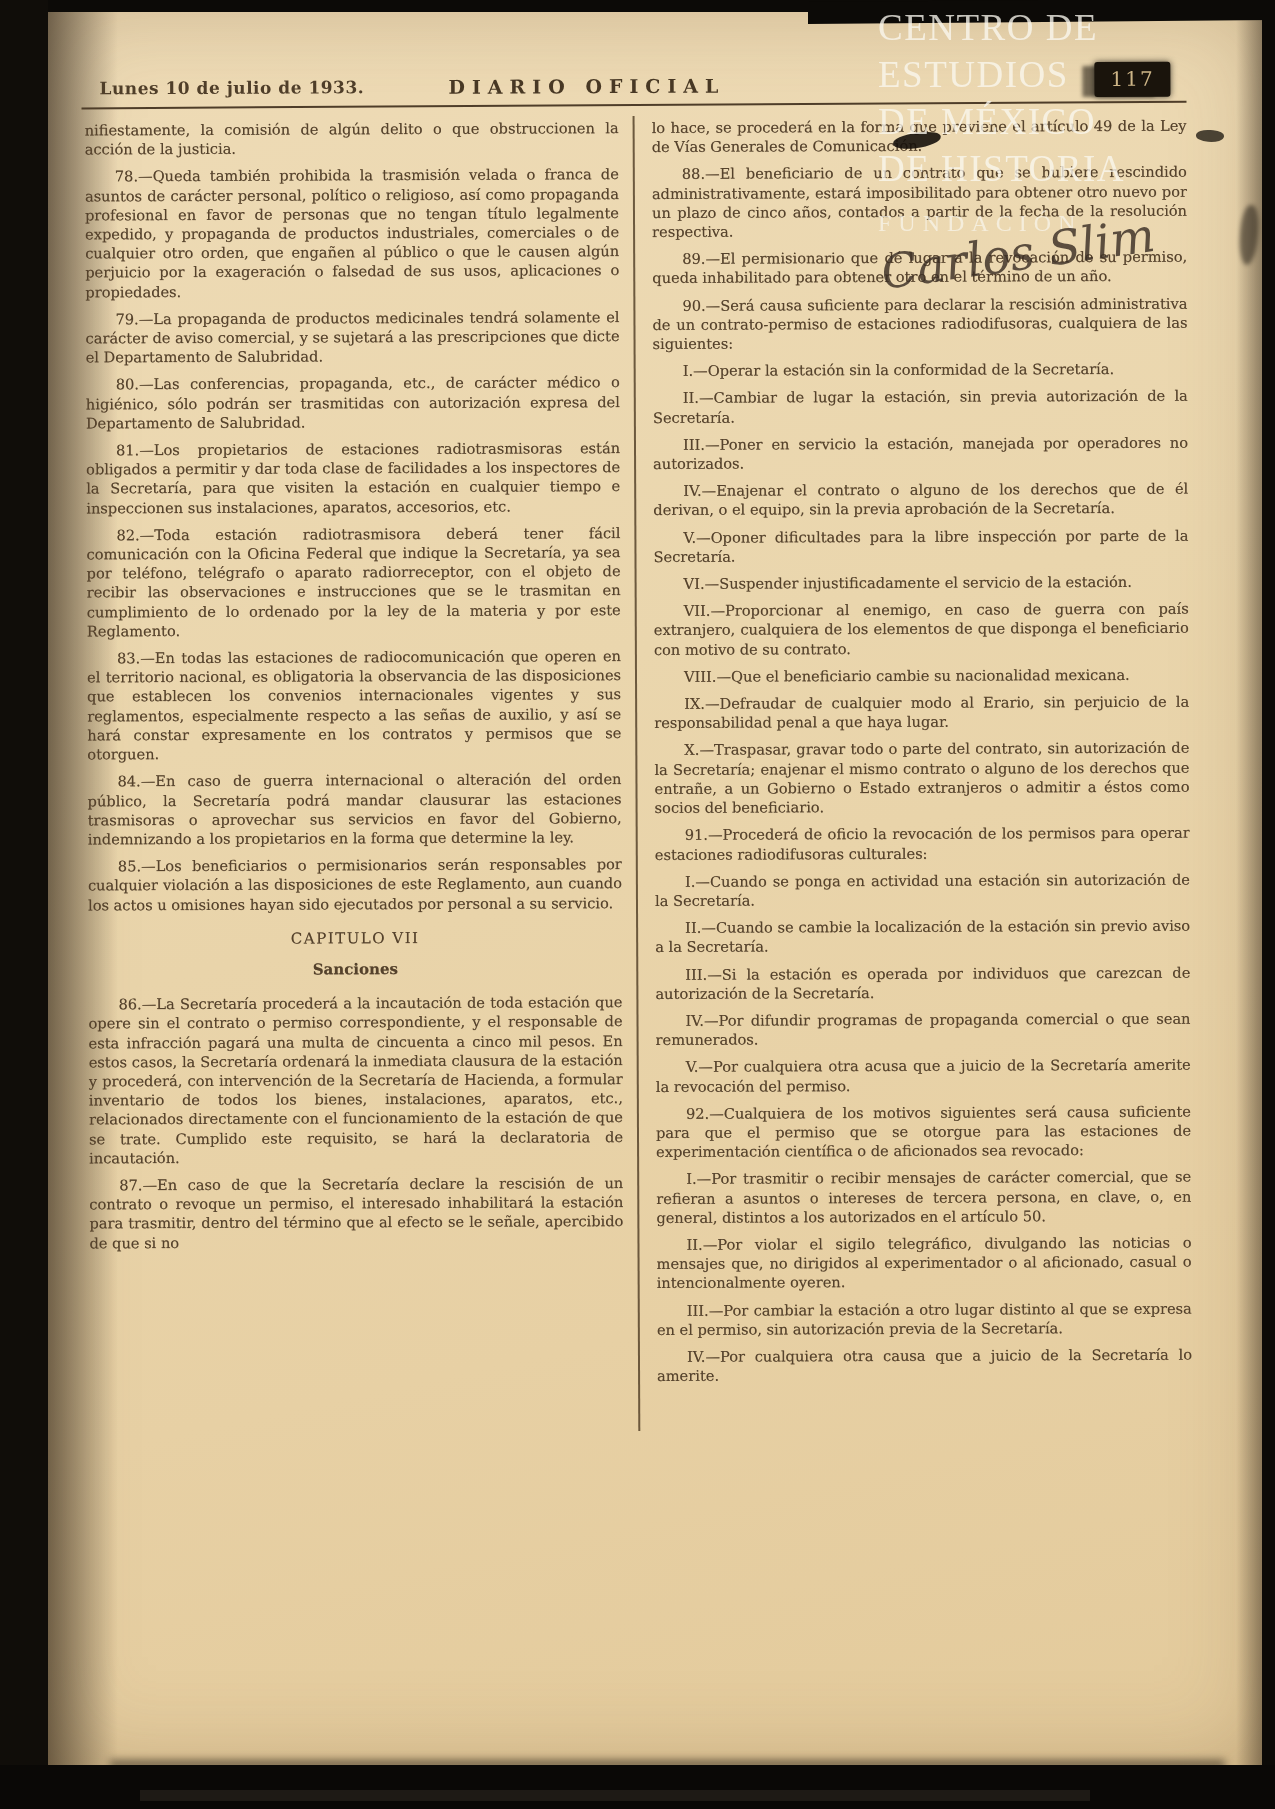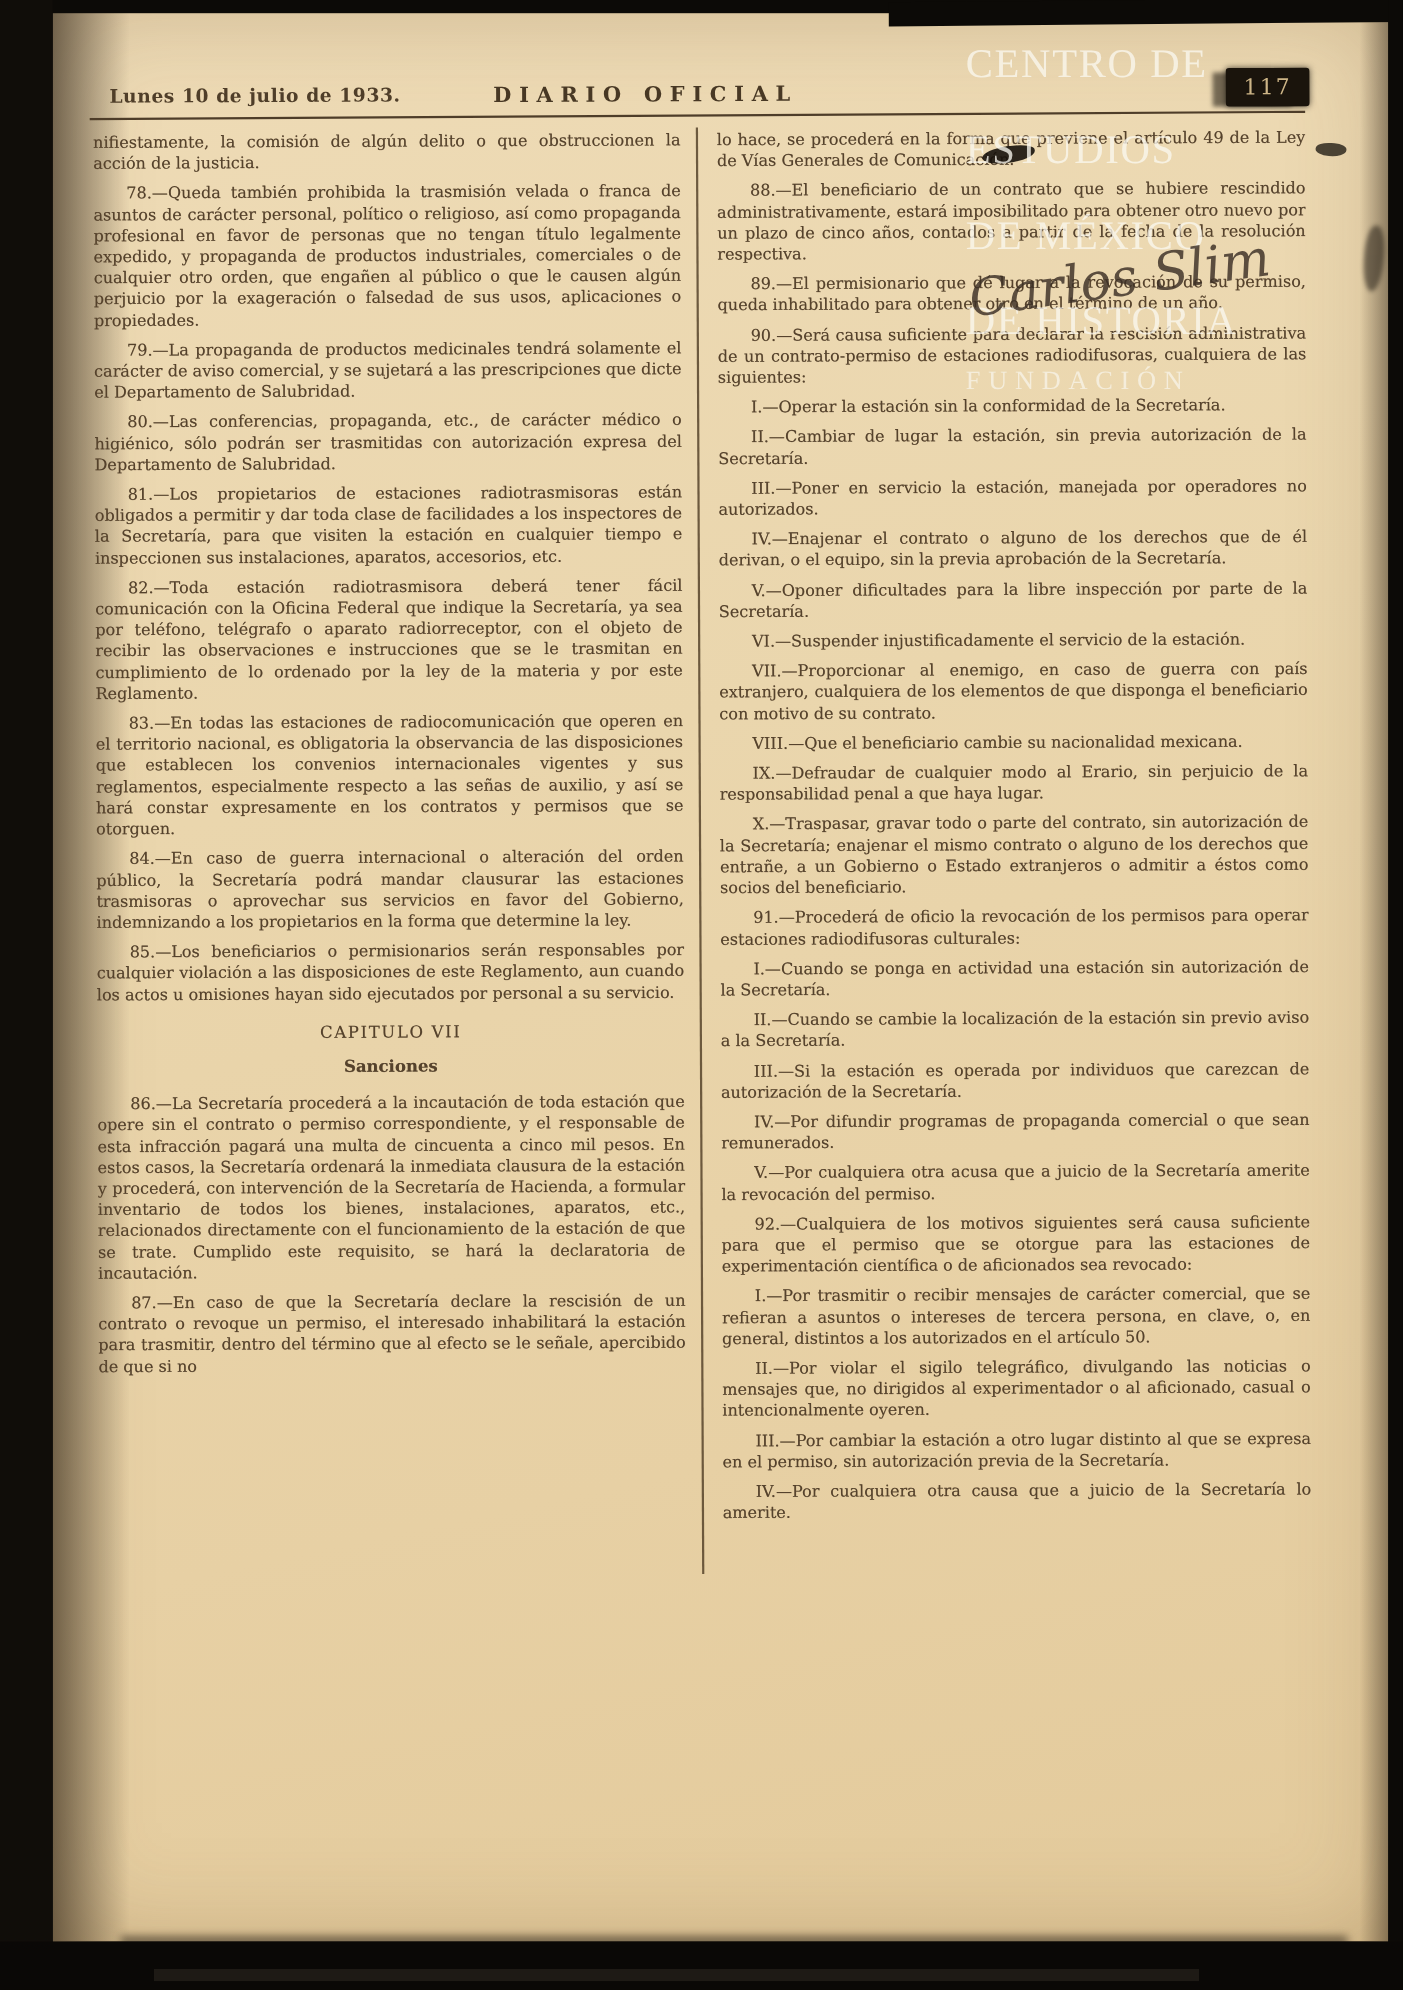--- a/index.html
+++ b/index.html
@@ -35,21 +35,20 @@
     letter-spacing:.5px; font-weight:bold;
   }
   .header-title {
     position:absolute; top:75px; left:452px; font-size:19px; font-weight:bold;
     letter-spacing:7px; color:#483824;
   }
   .page-number {
     position:absolute; top:64px; left:1098px; background:#1a140c; color:#cdb587;
     font-size:20px; padding:5px 16px 6px; letter-spacing:2px; border-radius:3px;
     box-shadow:0 0 6px rgba(10,8,5,.7), -14px 2px 4px -2px rgba(20,14,8,.55);
-    margin-left:20px;
   }
   .header-rule {
     position:absolute; top:104px; left:85px; width:1105px; height:2px;
     background:#4e3d29; transform:rotate(-.1deg);
   }
   .column-divider {
     position:absolute; left:636px; top:116px; width:1.5px; height:1315px;
     background:rgba(86,67,42,.85);
   }
   .columns {
@@ -62,21 +61,20 @@
   }
   .para.p   { text-indent:30px; }
   .para.cont{ text-indent:0; }
   .para.h1  { text-align:center; text-indent:0; letter-spacing:1.5px; margin:16px 0 12px; font-size:15px; }
   .para.h2  { text-align:center; text-indent:0; font-weight:bold; margin:0 0 14px; font-size:15px; }
 
   .wm { position:absolute; top:4px; left:878px; width:360px; pointer-events:none; z-index:5; }
   .wm-lines div {
     color:rgba(250,247,238,.78); font-size:37px; line-height:47px; letter-spacing:1.5px;
     font-family:"Liberation Serif","DejaVu Serif",serif;
-    margin-top:31px;
   }
   .wm-lines div:last-child { font-size:24px; letter-spacing:7px; margin-top:8px; color:rgba(248,245,236,.72); }
   .wm-sign {
     position:absolute; top:226px; left:880px; font-size:47px; font-style:italic;
     transform:rotate(-8deg); color:rgba(58,46,36,.82);
     font-family:"DejaVu Serif","Liberation Serif",serif; z-index:6; pointer-events:none;
   }
   .blob { position:absolute; background:#16110b; border-radius:50% 40% 55% 45%; opacity:.9; }
   .blob.b1 { left:893px; top:133px; width:48px; height:15px; transform:rotate(-7deg); }
   .blob.b2 { left:1196px; top:130px; width:28px; height:12px; transform:rotate(5deg); opacity:.75; }

